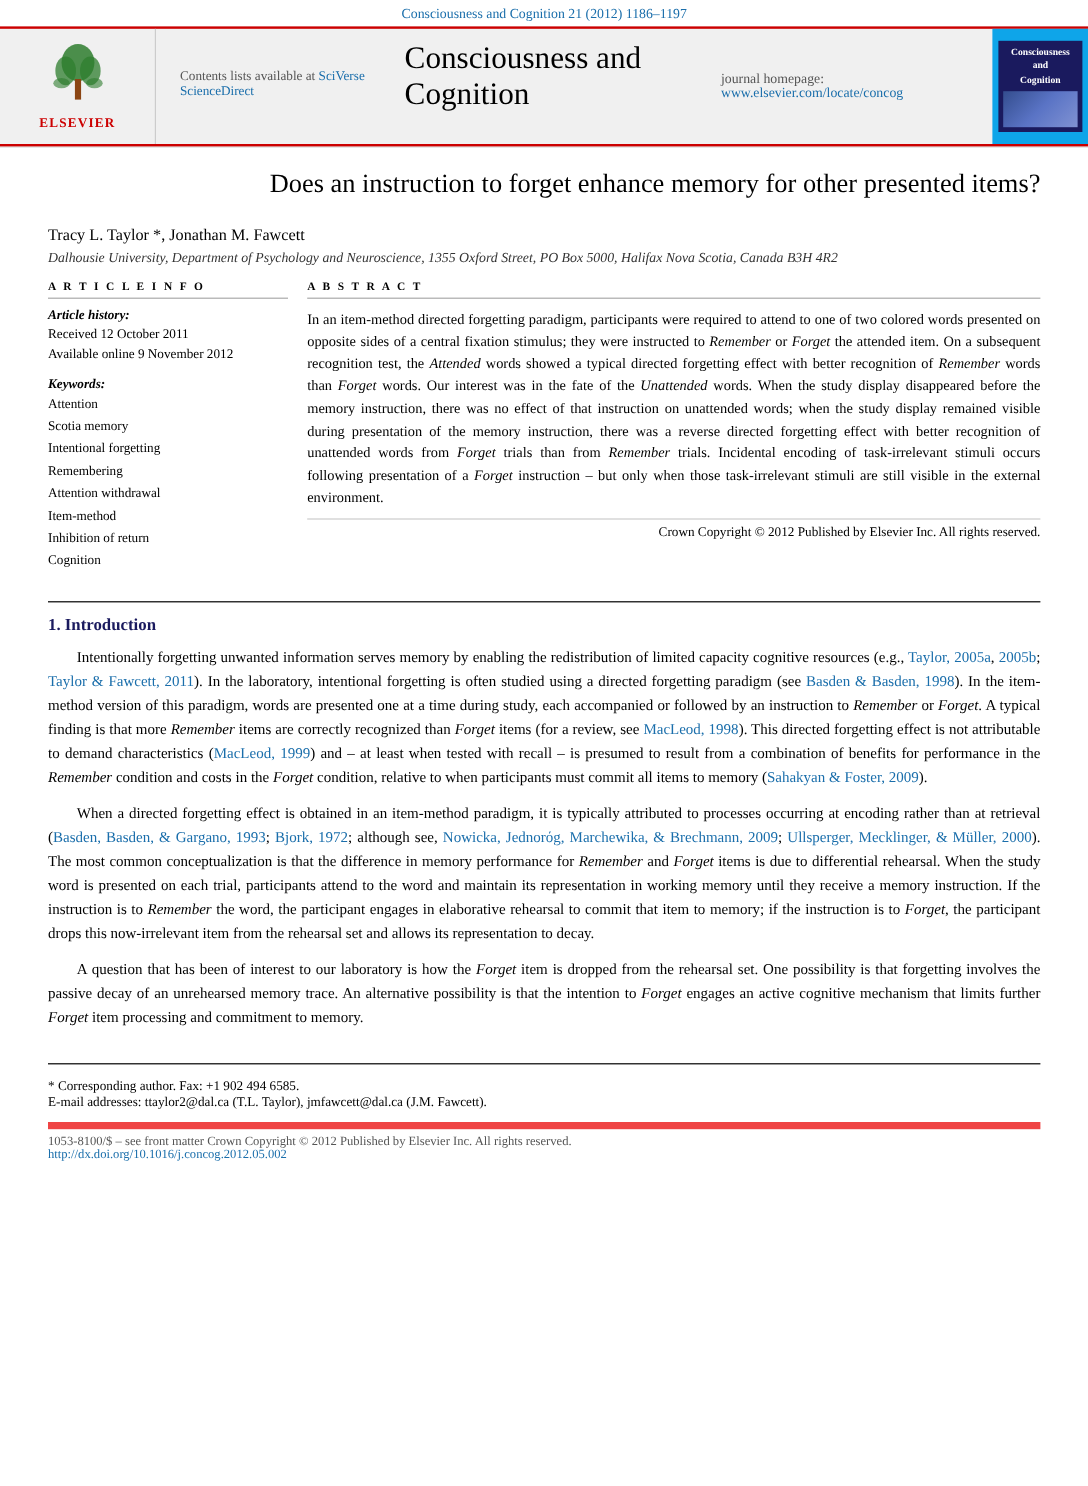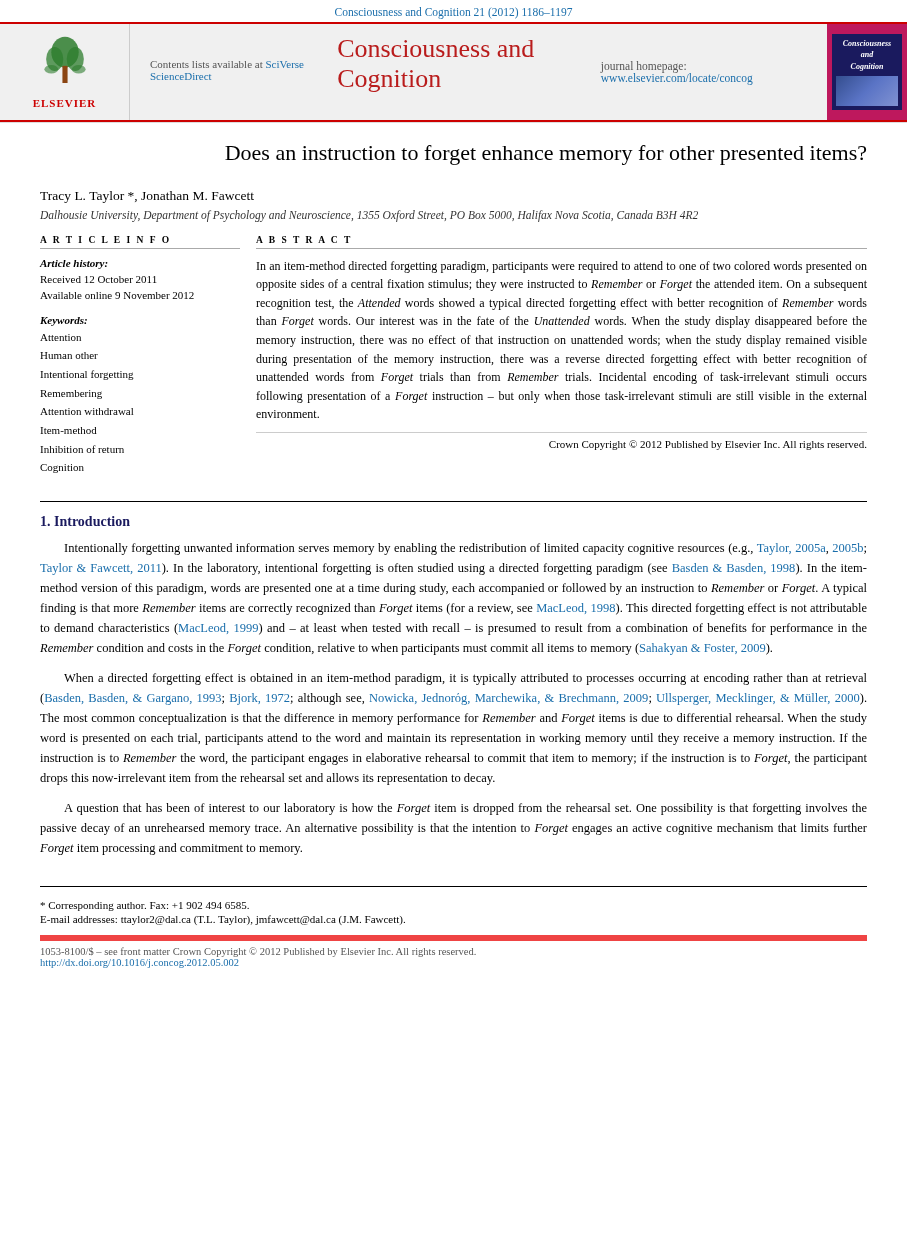--- a/index.html
+++ b/index.html
@@ -64,38 +64,37 @@
 
     .sciverse-line {
       font-size: 11px;
       color: #555;
       margin-bottom: 4px;
     }
 
     .journal-main-title {
       font-size: 26px;
       font-weight: normal;
-      color: #b91c1c;
+      color: #000000;
       font-family: "Times New Roman", serif;
       margin-bottom: 16px;
     }
 
     .journal-homepage {
       font-size: 11.5px;
       color: #555;
     }
 
     .journal-thumb {
       width: 80px;
       display: flex;
       align-items: center;
       justify-content: center;
       padding: 5px;
-      background: #be185d;
-      font-style: italic;
+      background: #0ea5e9;
     }
 
     .journal-thumb-inner {
       background: #1a1a5e;
       color: white;
       font-size: 9px;
       text-align: center;
       width: 70px;
       padding: 4px;
       line-height: 1.3;
@@ -327,21 +326,21 @@
       <div class="article-info-group">
         <div class="article-info-label">Article history:</div>
         <div class="article-info-text">Received 12 October 2011</div>
         <div class="article-info-text">Available online 9 November 2012</div>
       </div>
 
       <div class="article-info-group">
         <div class="article-info-label">Keywords:</div>
         <div class="keywords-list">
           <div>Attention</div>
-          <div>Human other</div>
+          <div>Scotia memory</div>
           <div>Intentional forgetting</div>
           <div>Remembering</div>
           <div>Attention withdrawal</div>
           <div>Item-method</div>
           <div>Inhibition of return</div>
           <div>Cognition</div>
         </div>
       </div>
     </div>
 

